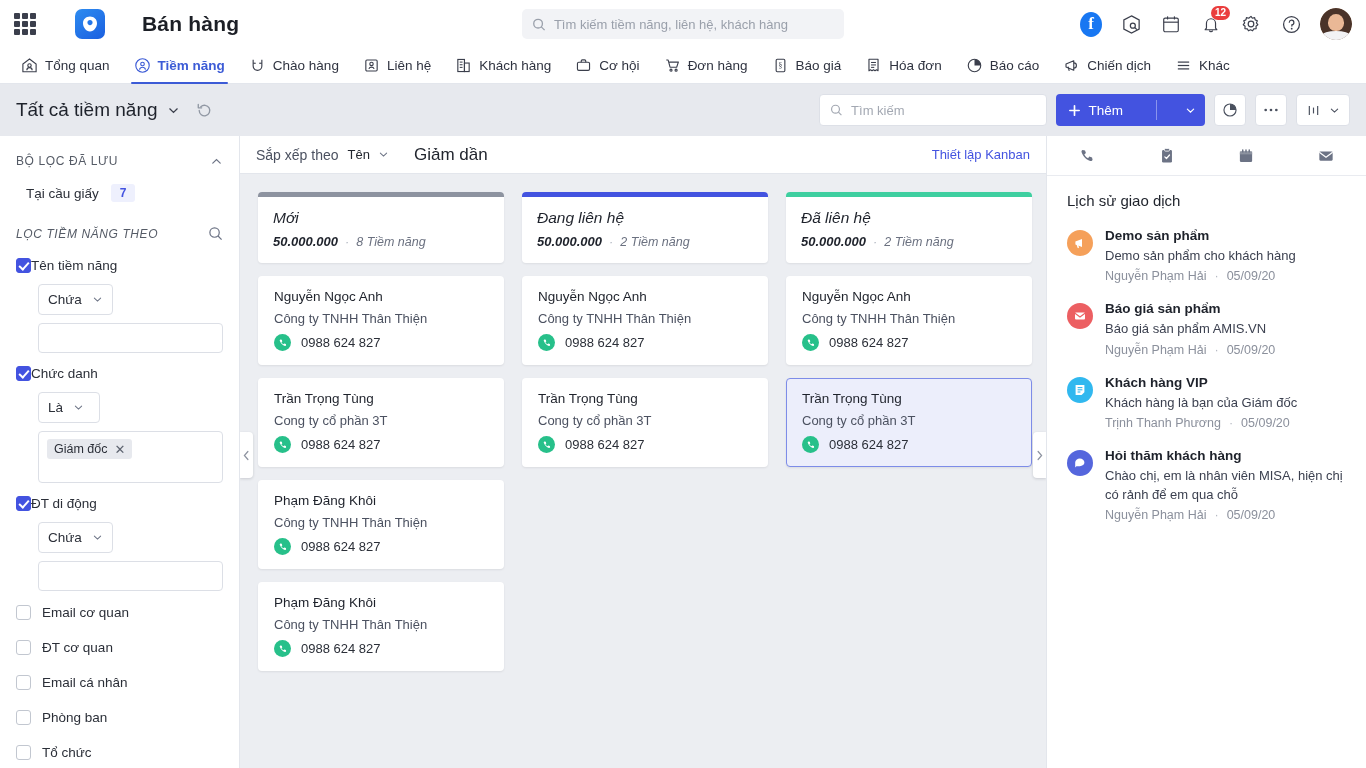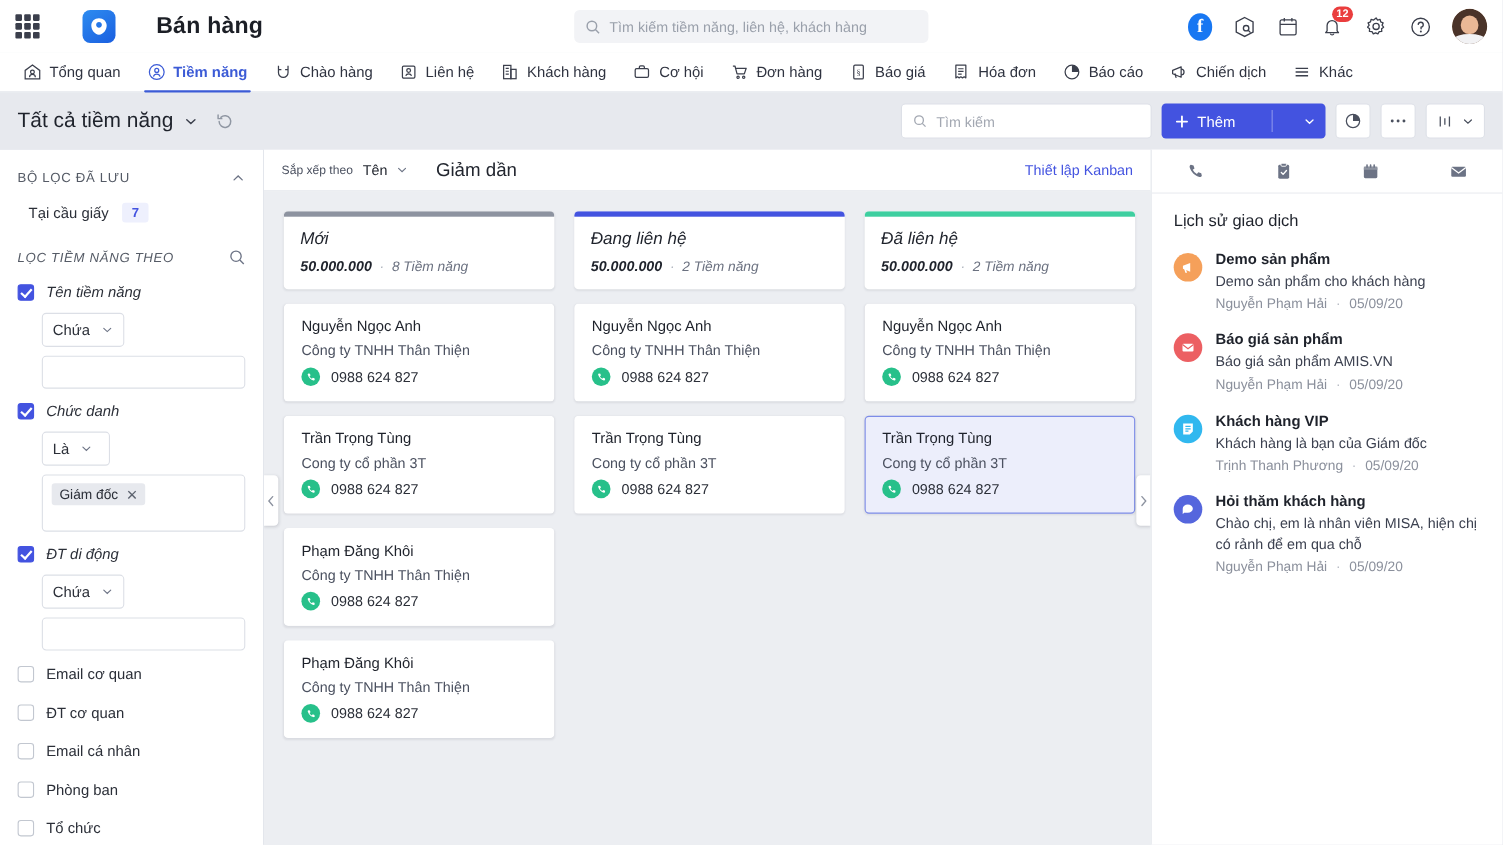--- a/index.html
+++ b/index.html
@@ -128,21 +128,21 @@
   .sf-badge {
     background: #eef0fd; color: #4353e0; font-size: 12px; font-weight: 600;
     border-radius: 3px; padding: 2px 9px;
   }
   .sb-sub {
     display: flex; align-items: center; padding: 18px 16px 8px 16px;
   }
   .sb-sub-t { font-size: 12px; letter-spacing: .6px; color: #555b66; font-style: italic; }
   .sb-sub .mag { margin-left: auto; cursor: pointer; display:flex; }
 
-  .f-row { display: flex; align-items: flex-start; gap: 11px; padding: 9px 16px 4px 16px; font-style: italic; }
+  .f-row { display: flex; align-items: flex-start; padding: 9px 16px 4px 16px; }
   .cbx {
     width: 15px; height: 15px; border-radius: 3px; border: 1.5px solid #c2c7d0;
     flex: none; cursor: pointer; background: #fff;
   }
   .cbx.on { background: #4353e0; border-color: #4353e0; position: relative; }
   .cbx.on::after {
     content: ''; position: absolute; left: 4px; top: 1px; width: 4px; height: 8px;
     border: solid #fff; border-width: 0 2px 2px 0; transform: rotate(42deg);
   }
   .f-label { font-size: 13.5px; color: #2b2f38; }
@@ -169,21 +169,21 @@
 
   
   .board {
     flex: 1; background: #eceef2; position: relative; overflow: hidden;
     display: flex; flex-direction: column;
   }
   .boardbar {
     height: 38px; background: #fff; border-bottom: 1px solid #e3e6ec;
     display: flex; align-items: center; padding: 0 16px; gap: 9px; flex: none;
   }
-  .bb-lbl { font-size: 11px; color: #4b5160; }
+  .bb-lbl { font-size: 14px; color: #4b5160; }
   .bb-sel { display: flex; align-items: center; gap: 8px; font-size: 13px; color: #22262f; cursor: pointer; }
   .bb-dir { font-size: 17px; color: #22262f; margin-left: 16px; cursor: pointer; }
   .bb-link { margin-left: auto; font-size: 13px; color: #4353e0; cursor: pointer; }
 
   .columns { display: flex; gap: 18px; padding: 18px; align-items: flex-start; overflow: hidden; }
   .col { width: 246px; flex: none; }
   .col-head {
     background: #fff; border-radius: 4px; overflow: hidden;
     box-shadow: 0 1px 2px rgba(30,35,50,.08); margin-bottom: 13px;
   }

